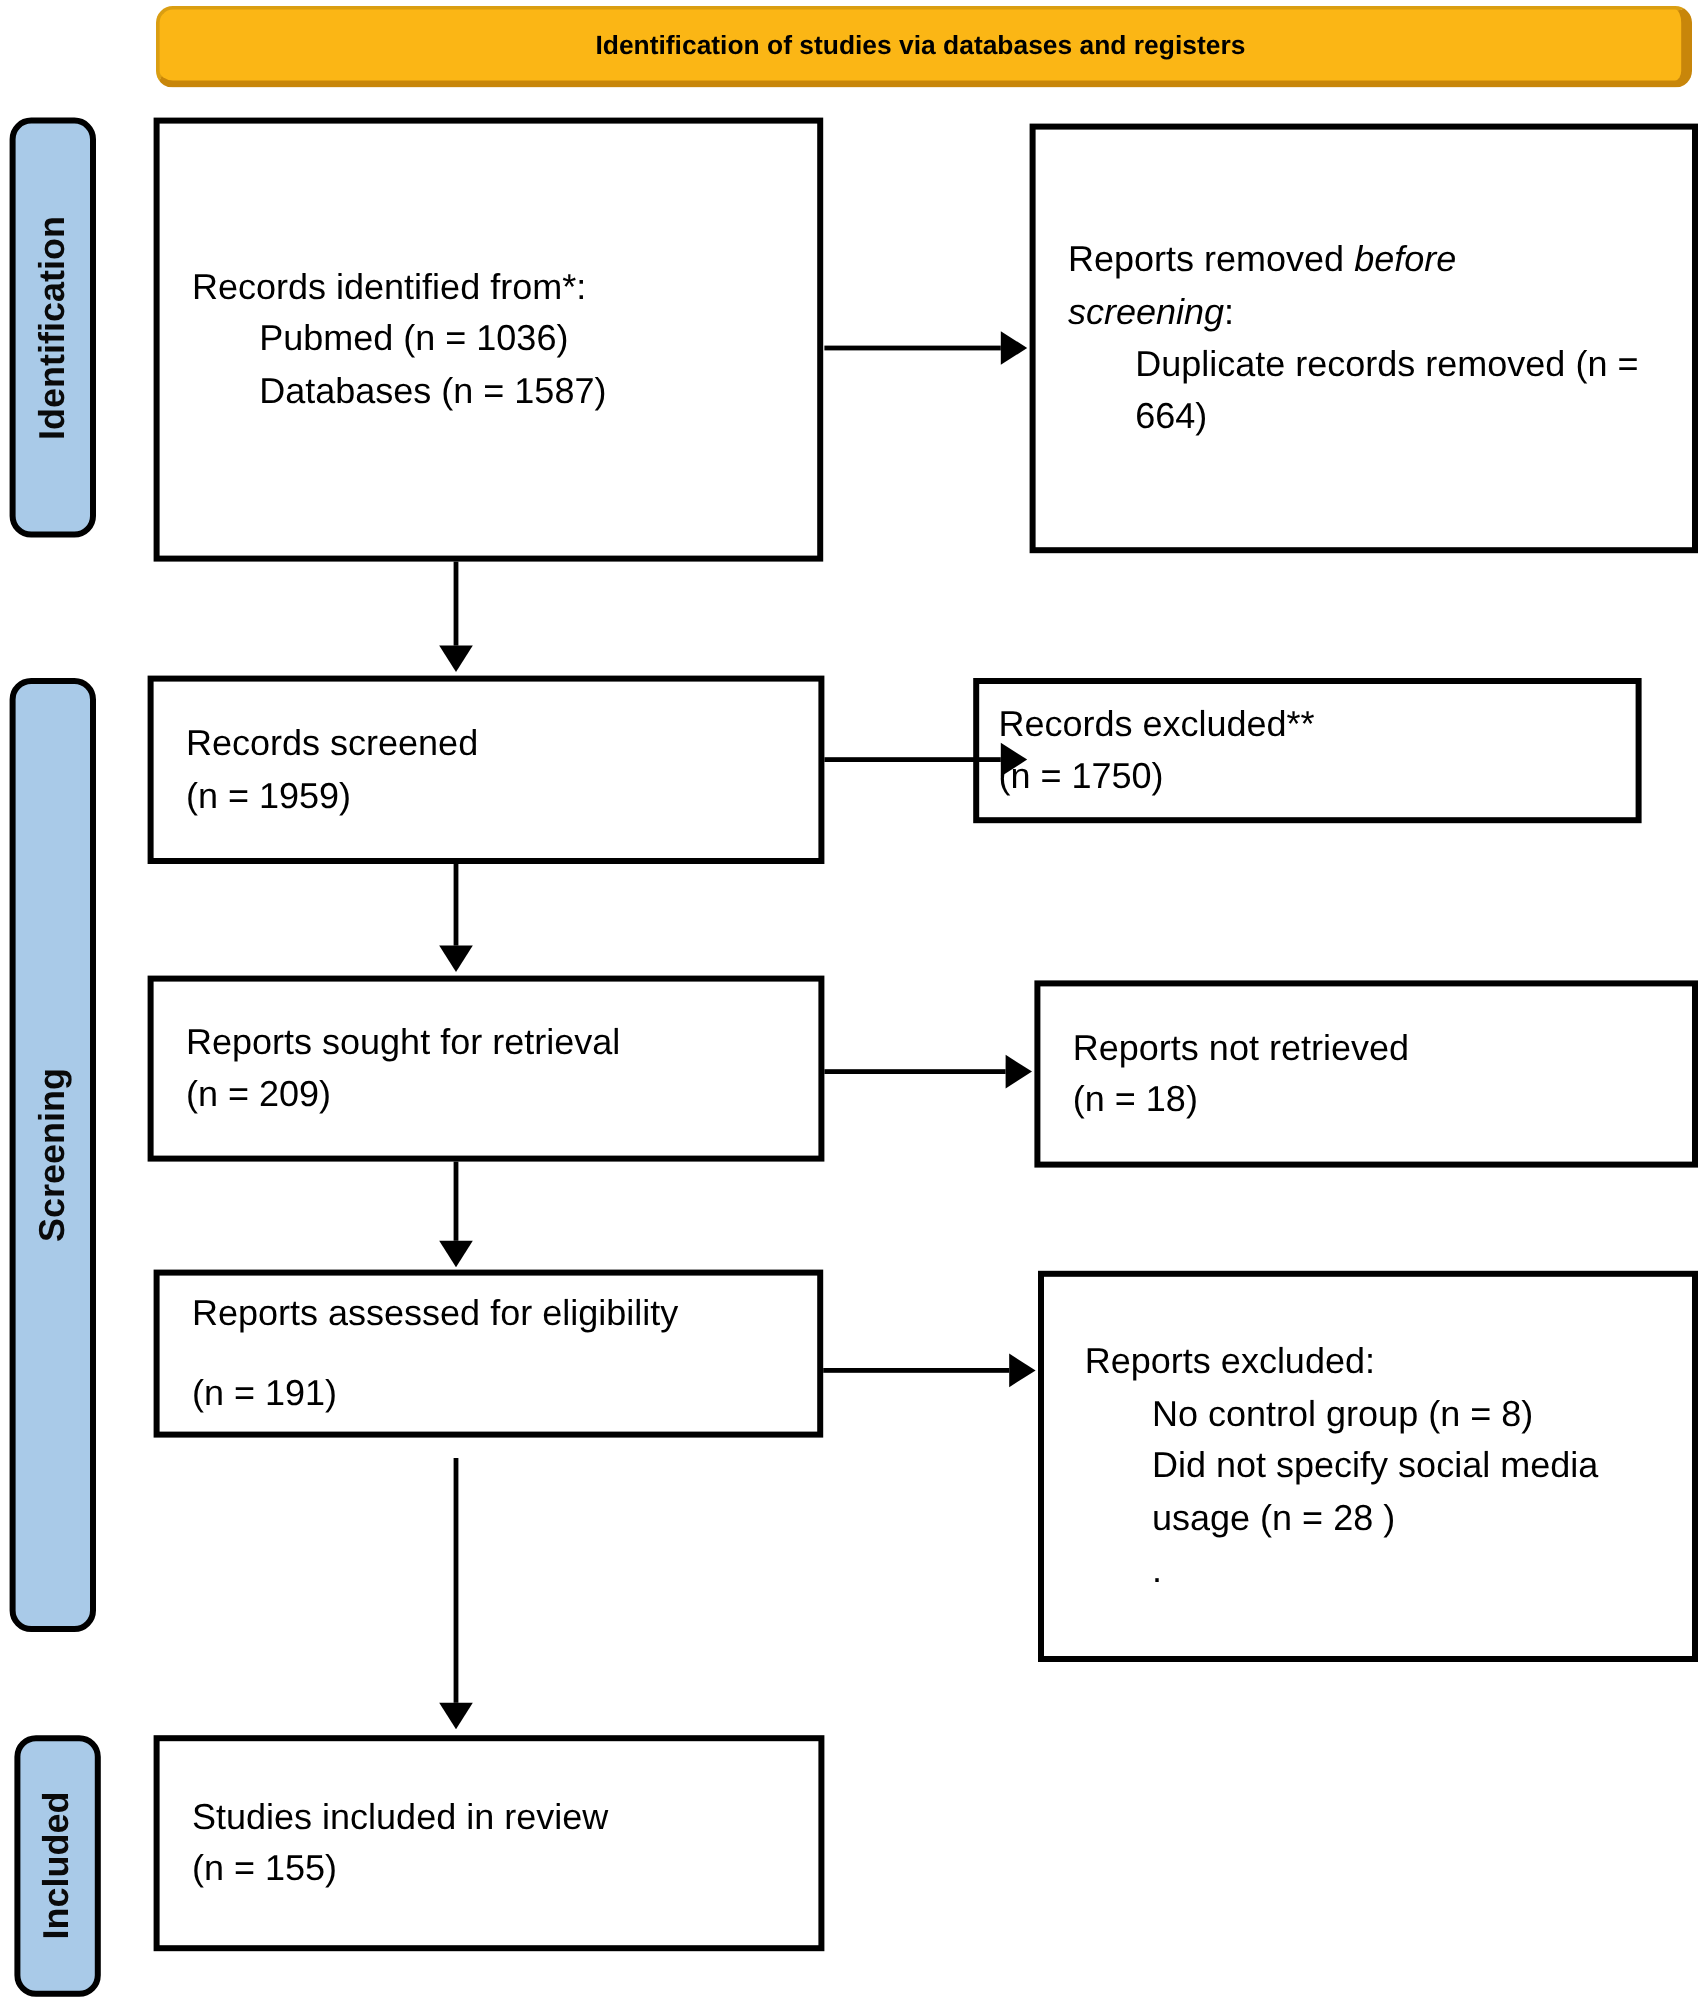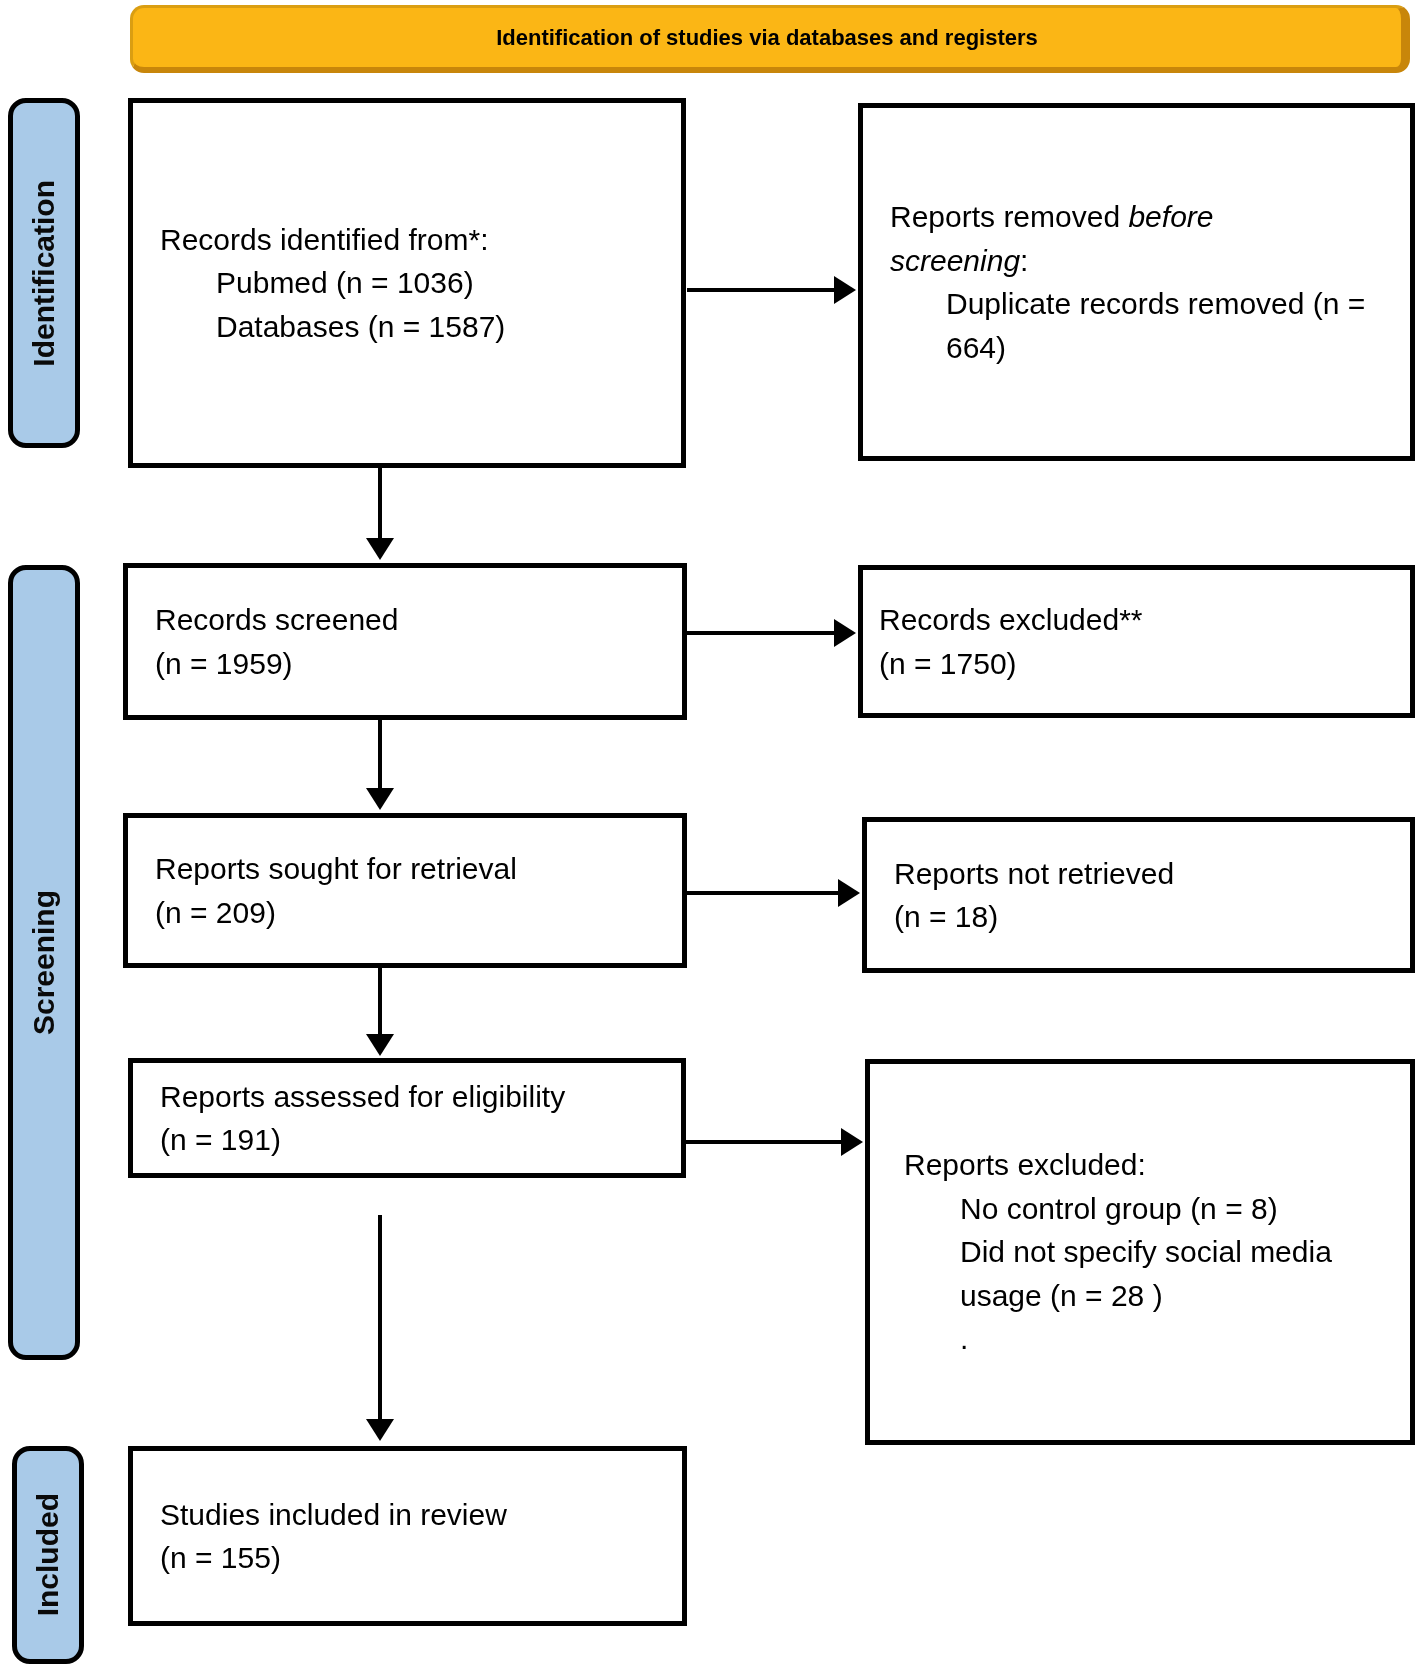--- a/index.html
+++ b/index.html
@@ -51,25 +51,25 @@
     background: var(--box-bg, #ffffff);
     border: 5px solid #000;
     box-sizing: border-box;
     display: flex; flex-direction: column; justify-content: center;
     padding: 10px 22px 10px 27px;
     font-size: 30px; line-height: 1.45;
   }
   #box-records-identified    { left: 128px; top: 98px;   width: 558px; height: 370px; }
   #box-records-removed       { left: 858px; top: 103px;  width: 557px; height: 358px; }
   #box-records-screened      { left: 123px; top: 563px;  width: 564px; height: 157px; }
-  #box-records-excluded      { left: 858px; top: 565px;  width: 557px; height: 153px; padding-left: 16px; }
+  #box-records-excluded      { left: 811px; top: 565px;  width: 557px; height: 121px; padding-left: 16px; }
   #box-reports-sought        { left: 123px; top: 813px;  width: 564px; height: 155px; }
   #box-reports-not-retrieved { left: 862px; top: 817px;  width: 553px; height: 156px; }
-  #box-reports-assessed      { left: 128px; top: 1058px; width: 558px; height: 120px; }
-  #box-reports-excluded      { left: 865px; top: 1059px; width: 550px; height: 386px; padding-left: 34px; }
+  #box-reports-assessed      { left: 128px; top: 1058px; width: 558px; height: 140px; justify-content: space-between; }
+  #box-reports-excluded      { left: 865px; top: 1059px; width: 550px; height: 326px; padding-left: 34px; }
   #box-studies-included      { left: 128px; top: 1446px; width: 559px; height: 180px; }
 
   .indent { margin-left: 56px; }
   .wrap-narrow { max-width: 400px; }
   .italic { font-style: italic; }
 
   
   .arrow-h { position: absolute; height: 4px; background: #000; }
   .arrow-h::after {
     content: ""; position: absolute; right: -22px; top: -12px;

